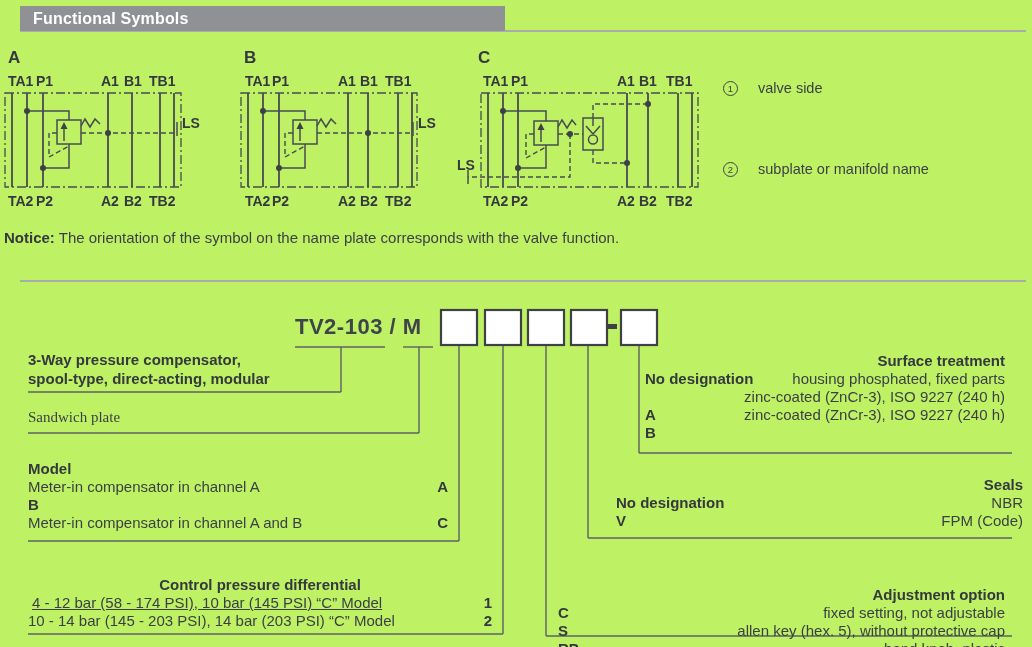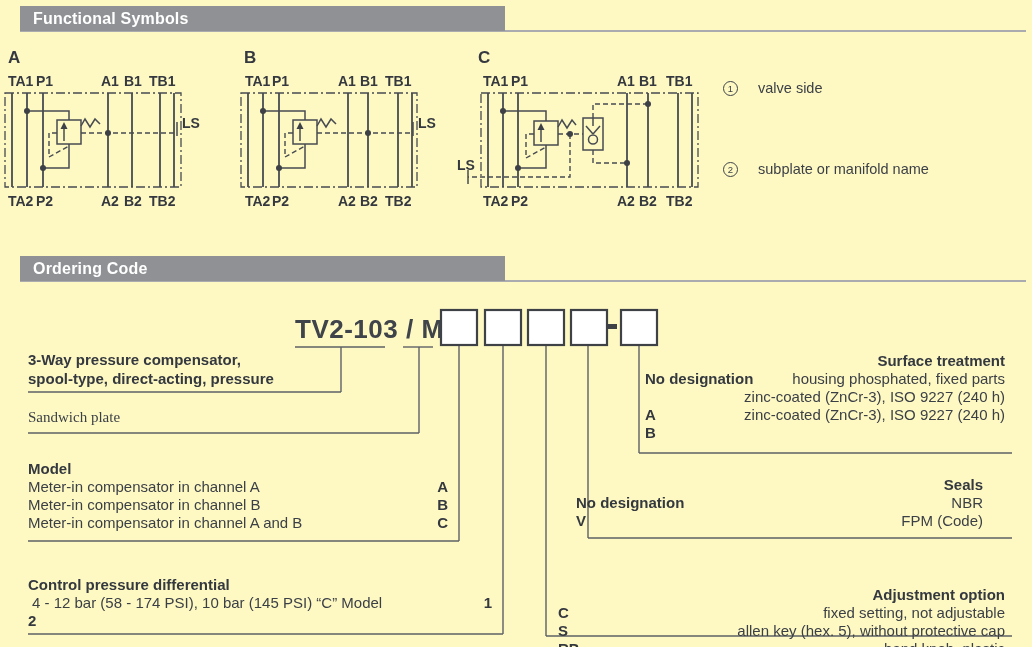--- a/index.html
+++ b/index.html
@@ -1,17 +1,17 @@
 <!DOCTYPE html>
 <html><head>
 <meta charset="utf-8">
 <style>
   html,body{margin:0;padding:0;background:#ffffff;}
   .canvas{
-    position:relative;width:1032px;height:647px;background:#fef9c3;overflow:hidden;
+    position:relative;width:1032px;height:647px;background:#bef264;overflow:hidden;
     font-family:"Liberation Sans", sans-serif;color:#3b3f46;
   }
   .abs{position:absolute;}
   
   .secline{position:absolute;left:20px;width:1006px;height:2px;background:#a9abae;}
   .secbar{
     position:absolute;left:20px;width:485px;height:25px;background:#8f9194;
     color:#ffffff;font-size:16px;font-weight:bold;line-height:25px;
     padding-left:13px;box-sizing:border-box;letter-spacing:.2px;
   }
@@ -31,21 +31,21 @@
     width:13px;height:13px;border:1.3px solid #3f434a;border-radius:50%;
     font-size:9.5px;font-weight:400;color:#3f434a;margin-right:20px;
   }
   .notice{position:absolute;left:4px;top:229px;font-size:15px;color:#3b3f46;}
   .notice b{color:#34383f;}
   
   .cline{stroke:#5d6166;stroke-width:1.4;fill:none;}
   .codebox{stroke:#3e4146;stroke-width:2.2;fill:#ffffff;}
   .dashglyph{fill:#3e4146;}
   .code-title{
-    position:absolute;left:295px;top:314px;font-size:26px;font-weight:bold;
+    position:absolute;left:295px;top:314px;font-size:22px;font-weight:bold;
     color:#3f434a;letter-spacing:.5px;white-space:nowrap;
   }
   .tblock{position:absolute;font-size:15px;line-height:18px;color:#3b3f46;white-space:nowrap;}
   .tblock .b{font-weight:bold;color:#34383f;}
   .row{display:flex;justify-content:space-between;gap:12px;}
   .rt{text-align:right;}
 </style>
 </head>
 <body>
 
@@ -179,25 +179,23 @@
 
   <div class="legend-item" style="left:723px;top:80px;">
     <span class="lg-circle">1</span>
     <span>valve side</span>
   </div>
   <div class="legend-item" style="left:723px;top:161px;">
     <span class="lg-circle">2</span>
     <span>subplate or manifold name</span>
   </div>
 
+  <div class="notice"><b>Notice:</b><span> The orientation of the symbol on the name plate corresponds with the valve function.</span></div>
 
   <div class="secline" style="top:280px;"></div>
-  <div class="secbar" style="top:256px;">
-    <span>Ordering Code</span>
-  </div>
 
   <svg class="abs" style="left:0;top:295px;" width="1032" height="352" viewBox="0 295 1032 352">
     <path class="cline" d="M295,347 H385"></path>
     <path class="cline" d="M341,347 V392"></path>
     <path class="cline" d="M28,392 H341"></path>
     <path class="cline" d="M403,347 H433"></path>
     <path class="cline" d="M419,347 V433"></path>
     <path class="cline" d="M28,433 H419"></path>
     <path class="cline" d="M459,345 V541 M28,541 H459"></path>
     <path class="cline" d="M503,345 V634 M28,634 H503"></path>
@@ -209,48 +207,48 @@
     <rect class="codebox" x="528" y="310" width="36" height="35"></rect>
     <rect class="codebox" x="571" y="310" width="36" height="35"></rect>
     <rect class="codebox" x="621" y="310" width="36" height="35"></rect>
     <rect class="dashglyph" x="608" y="324" width="9" height="5"></rect>
   </svg>
 
   <div class="code-title">TV2-103 / M</div>
 
   <div class="tblock" style="left:28px;top:350px;line-height:19px;">
     <div class="b">3-Way pressure compensator,</div>
-    <div class="b">spool-type, direct-acting, pressure</div>
+    <div class="b">spool-type, direct-acting, modular</div>
   </div>
 
   <div class="tblock b" style="left:28px;top:408px;font-family:Liberation Serif, serif;">Sandwich plate</div>
 
   <div class="tblock" style="left:28px;top:460px;width:420px;">
     <div class="b">Model</div>
     <div class="row">
       <span>Meter-in compensator in channel A</span>
       <span class="b">A</span>
     </div>
     <div class="row">
-      <span>Meter-in compensator in channel B</span>
       <span class="b">B</span>
     </div>
     <div class="row">
       <span>Meter-in compensator in channel A and B</span>
       <span class="b">C</span>
     </div>
   </div>
 
-  <div class="tblock" style="left:28px;top:576px;width:464px;">
+  <div class="tblock" style="left:28px;top:576px;width:464px;text-align:center;">
     <div class="b">Control pressure differential</div>
     <div class="row">
-      <span style="padding-left:4px;">4 - 12 bar  (58 - 174 PSI), 10 bar (145 PSI) “C” Model</span>
+      <span style="padding-left:4px;text-decoration:underline;">4 - 12 bar  (58 - 174 PSI), 10 bar (145 PSI) “C” Model</span>
       <span class="b">1</span>
     </div>
     <div class="row">
+      <span>10 - 14 bar (145 - 203 PSI), 14 bar (203 PSI) “C” Model</span>
       <span class="b">2</span>
     </div>
   </div>
 
   <div class="tblock" style="left:645px;top:352px;width:360px;">
     <div class="b rt">Surface treatment</div>
     <div class="row">
       <span class="b">No designation</span>
       <span>housing phosphated, fixed parts</span>
     </div>
@@ -259,21 +257,21 @@
     </div>
     <div class="row">
       <span class="b">A</span>
       <span>zinc-coated (ZnCr-3), ISO 9227 (240 h)</span>
     </div>
     <div class="row">
       <span class="b">B</span>
     </div>
   </div>
 
-  <div class="tblock" style="left:576px;top:476px;width:407px;">
+  <div class="tblock" style="left:616px;top:476px;width:407px;">
     <div class="b rt">Seals</div>
     <div class="row">
       <span class="b">No designation</span>
       <span>NBR</span>
     </div>
     <div class="row">
       <span class="b">V</span>
       <span>FPM (Code)</span>
     </div>
   </div>

